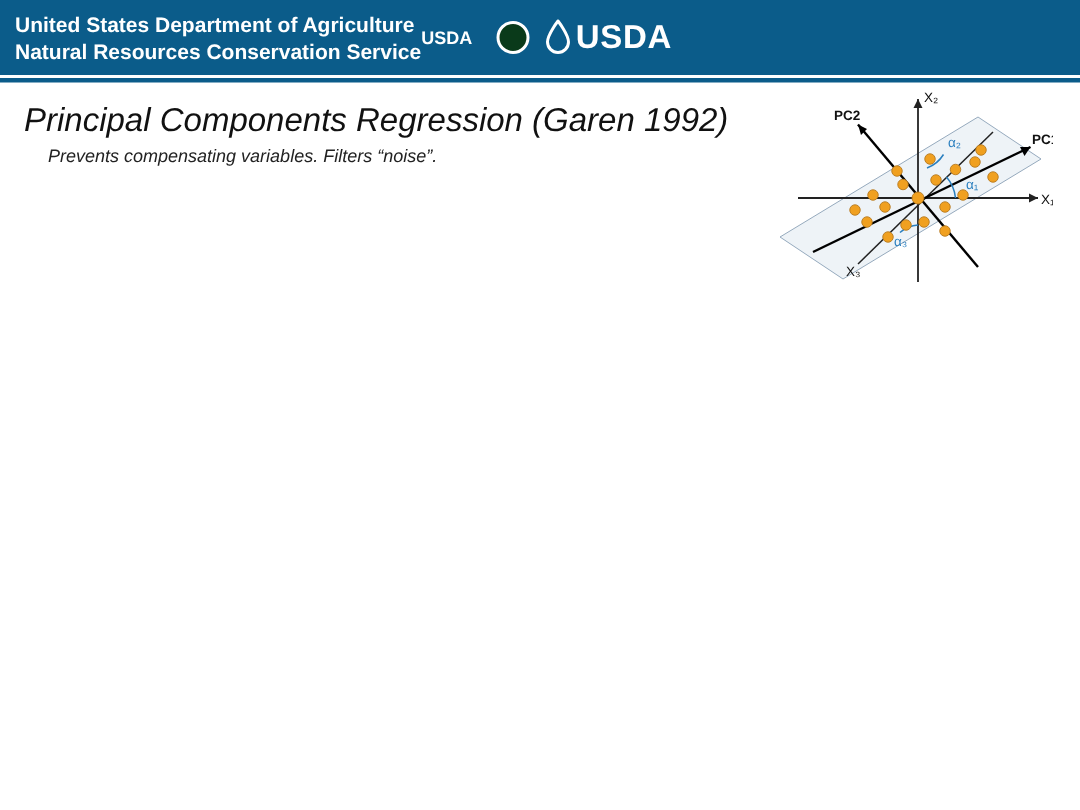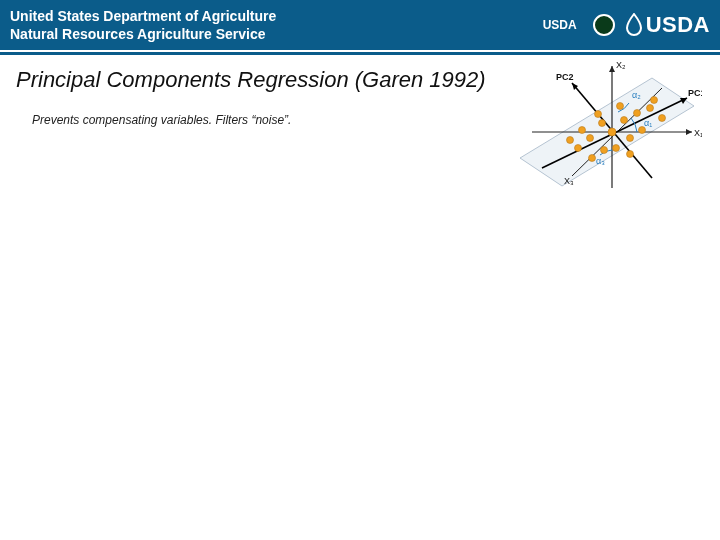--- a/index.html
+++ b/index.html
@@ -10,21 +10,21 @@
     background: #fff;
     position: relative;
     overflow: hidden;
   }
   .header {
     width: 100%;
     height: 50px;
     background: #0b5c8a;
     display: flex;
     align-items: center;
-    justify-content: space-between;
+    justify-content: flex-start;
     padding: 0 10px;
     color: #fff;
   }
   .header-left {
     display: flex;
     flex-direction: column;
     font-size: 14px;
     font-weight: 600;
     line-height: 1.3;
   }
@@ -69,21 +69,21 @@
   }
   .content {
     padding: 12px 16px;
     position: relative;
   }
   .title {
     font-size: 22px;
     font-style: italic;
     font-weight: 400;
     color: #111;
-    margin-bottom: 20px;
+    margin-bottom: 4px;
   }
   .subtitle {
     font-size: 12px;
     font-style: italic;
     color: #222;
     margin-left: 16px;
   }
   .diagram {
     position: absolute;
     top: 58px;
@@ -92,21 +92,21 @@
     height: 140px;
   }
   .diagram svg { width: 100%; height: 100%; }
 </style>
 </head>
 <body>
 
 <div class="header">
   <div class="header-left">
     <span>United States Department of Agriculture</span>
-    <span>Natural Resources Agriculture Service</span>
+    <span>Natural Resources Conservation Service</span>
   </div>
   <div class="header-right">
     <div class="usda-badge">
       <span>USDA</span>
       <span class="usda-circle"></span>
     </div>
     <div class="nrcs-badge">
       <span class="drop-icon">
         <svg viewBox="0 0 18 24">
             <path d="M9 1 C9 1 2 10 2 15 A7 7 0 0 0 16 15 C16 10 9 1 9 1 Z" fill="none" stroke="#fff" stroke-width="2"></path>

